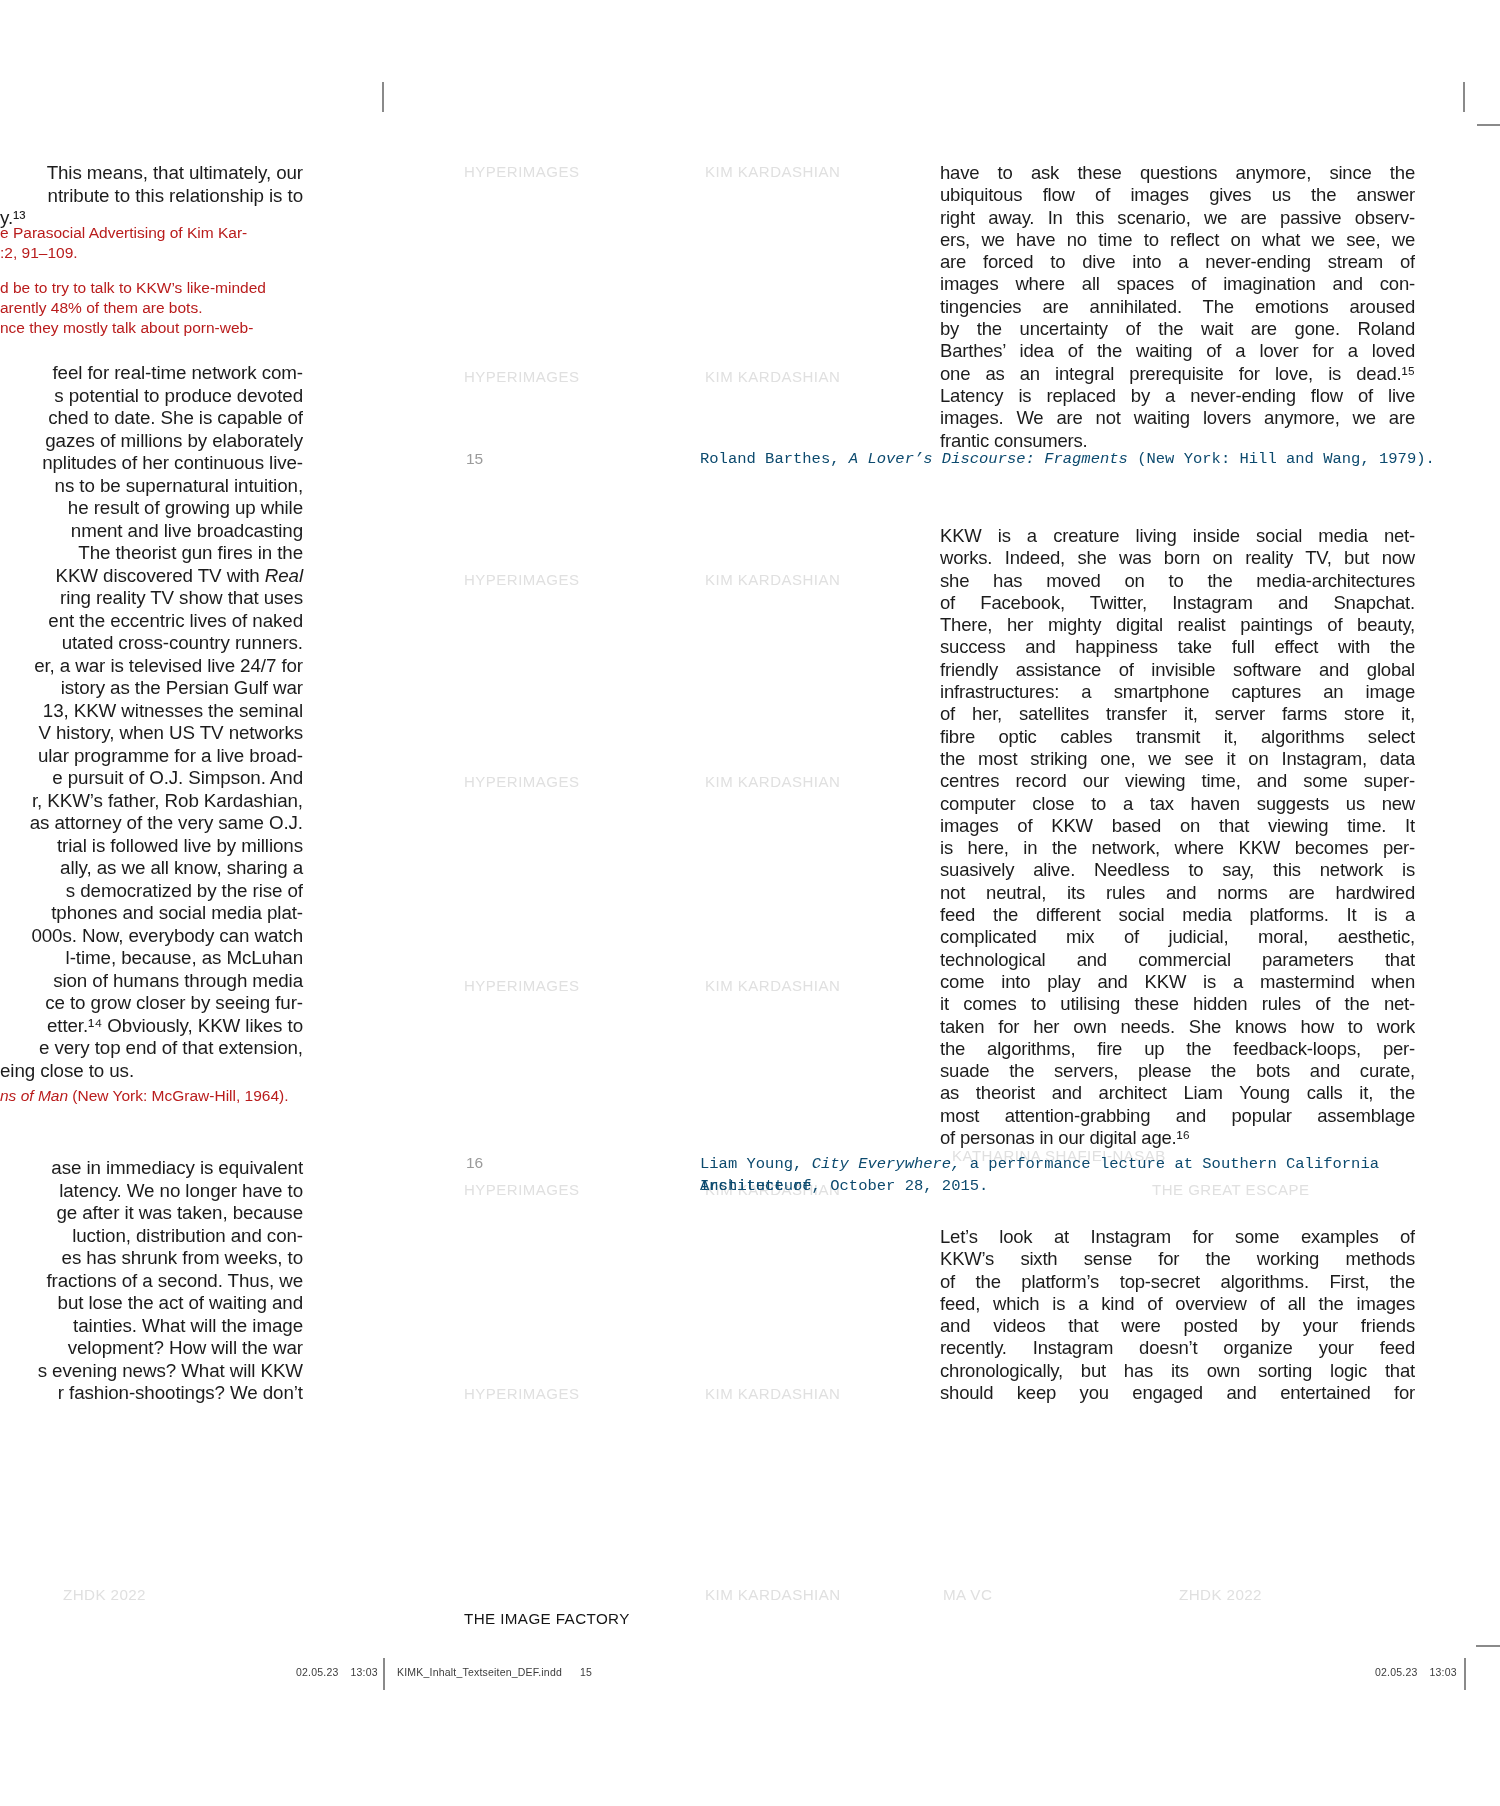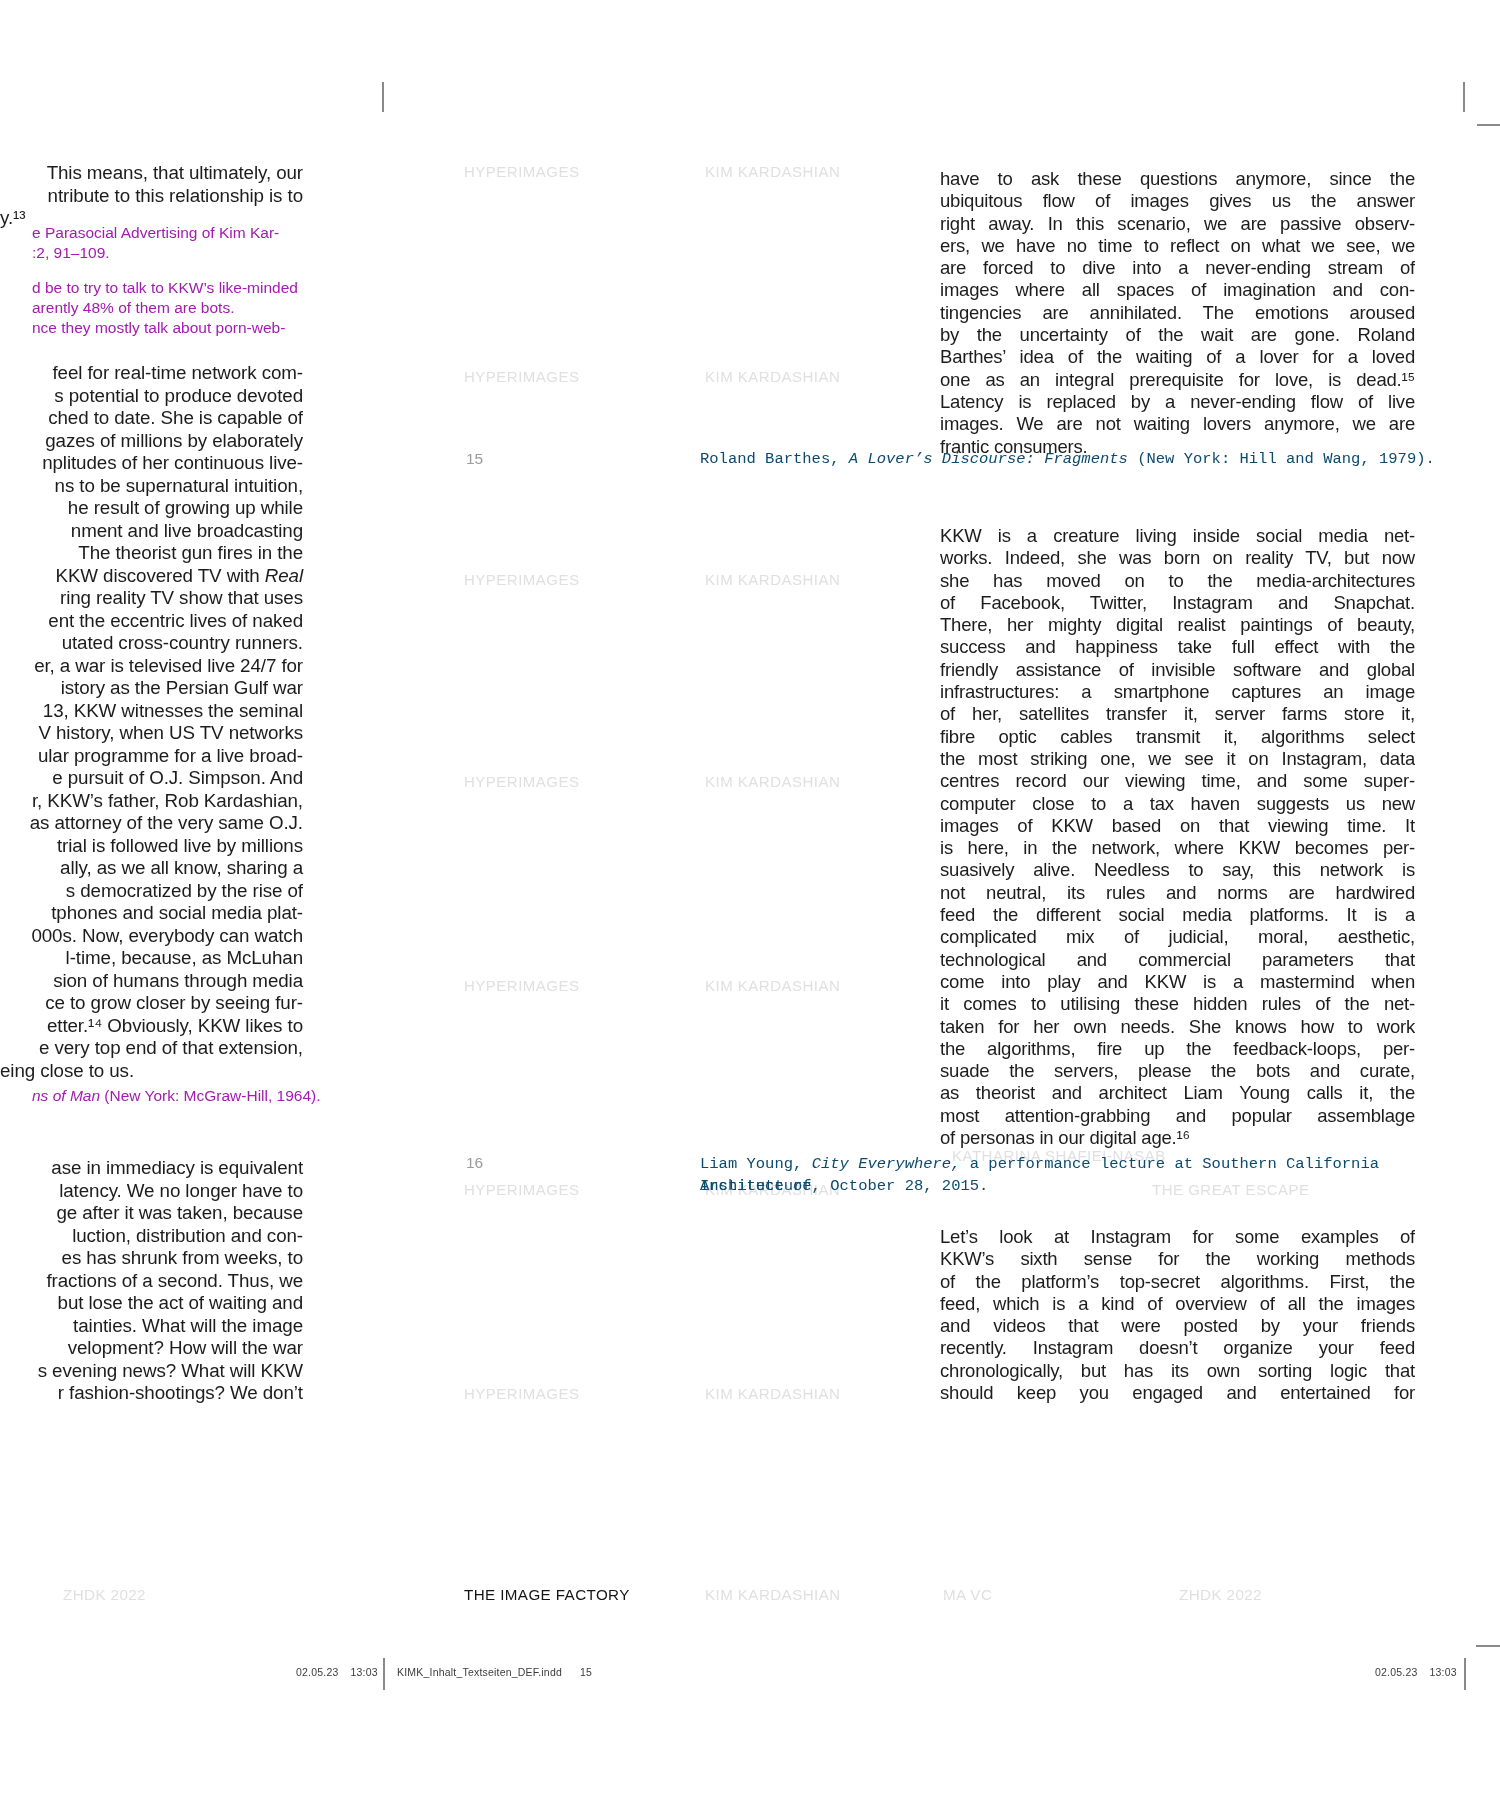--- a/index.html
+++ b/index.html
@@ -5,21 +5,21 @@
   html,body{margin:0;padding:0;}
   body{
     width:1500px;height:1806px;position:relative;overflow:hidden;
     background:#ffffff;
     font-family:"Liberation Sans","DejaVu Sans",sans-serif;
     -webkit-font-smoothing:antialiased;
   }
   
   .lblock{position:absolute;left:0;width:303px;color:#1c1c1c;
           font-size:18.8px;line-height:22.5px;letter-spacing:-0.1px;}
-  .lblock.small{font-size:15.5px;line-height:20px;color:#a21caf;letter-spacing:0;padding-left:32px;}
+  .lblock.small{font-size:15.5px;line-height:20px;color:#b91c1c;letter-spacing:0;}
   .lblock .line{height:22.5px;overflow:visible;}
   .lblock.small .line{height:20px;}
   .pin-right .line{display:flex;justify-content:flex-end;}
   .pin-right .line>span{white-space:nowrap;}
   .pin-right .line.ragged{display:block;}
   .pin-right .line.ragged>span{white-space:nowrap;}
   .pin-left .line>span{white-space:nowrap;}
 
   .rblock{position:absolute;left:940px;width:475px;color:#1c1c1c;
           font-size:18.5px;line-height:22.3px;letter-spacing:-0.2px;}
@@ -30,21 +30,21 @@
   .footnote-text .line>span{white-space:normal;}
   .fn-one{left:700px;white-space:nowrap;line-height:20px;}
   .fn-two{left:700px;width:690px;line-height:22px;}
   .fn-two .line{height:22px;text-align:left;}
   .fn-marker{position:absolute;left:466px;color:#9b9b9b;font-size:15.5px;line-height:20px;}
 
   
   .wm{position:absolute;color:#e0e0e0;font-size:15px;letter-spacing:0.5px;white-space:nowrap;}
   .footer-item{position:absolute;top:1586px;font-size:15.2px;letter-spacing:0.4px;white-space:nowrap;}
   .footer-item.light{color:#e0e0e0;}
-  .footer-item.dark{color:#141414;}
+  .footer-item.dark{color:#141414;margin-top:24px;}
 
   
   .slug{position:absolute;top:1666px;font-size:10.5px;color:#3c3c3c;white-space:nowrap;letter-spacing:0.2px;}
   .slug .gap-s{display:inline-block;width:12px;}
   .slug .gap-m{display:inline-block;width:18px;}
   .mark{position:absolute;background:#8a8a8a;}
 </style>
 </head>
 <body>
 
@@ -221,21 +221,21 @@
       <div class="line">
         <span class="t">s evening news? What will KKW</span>
       </div>
       <div class="line">
         <span class="t">r fashion-shootings? We don’t</span>
       </div>
     </div>
 </div>
 
 <div>
-  <div class="rblock" style="top:168px">
+  <div class="rblock" style="top:162px">
       <div class="line"><span class="t">have to ask these questions anymore, since the</span></div>
       <div class="line"><span class="t">ubiquitous flow of images gives us the answer</span></div>
       <div class="line"><span class="t">right away. In this scenario, we are passive observ-</span></div>
       <div class="line"><span class="t">ers, we have no time to reflect on what we see, we</span></div>
       <div class="line"><span class="t">are forced to dive into a never-ending stream of</span></div>
       <div class="line"><span class="t">images where all spaces of imagination and con-</span></div>
       <div class="line"><span class="t">tingencies are annihilated. The emotions aroused</span></div>
       <div class="line"><span class="t">by the uncertainty of the wait are gone. Roland</span></div>
       <div class="line"><span class="t">Barthes’ idea of the waiting of a lover for a loved</span></div>
       <div class="line"><span class="t">one as an integral prerequisite for love, is dead.¹⁵</span></div>

